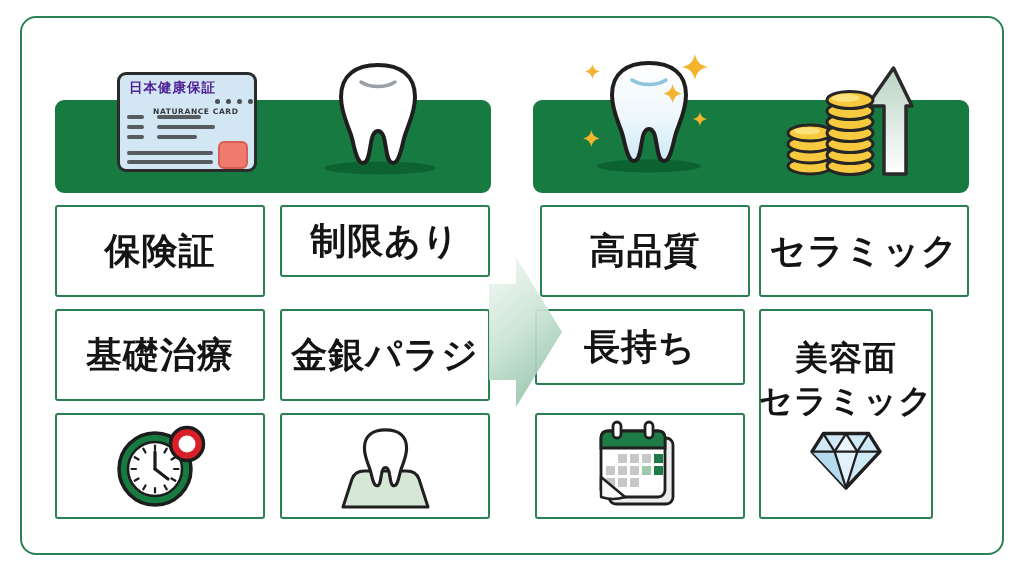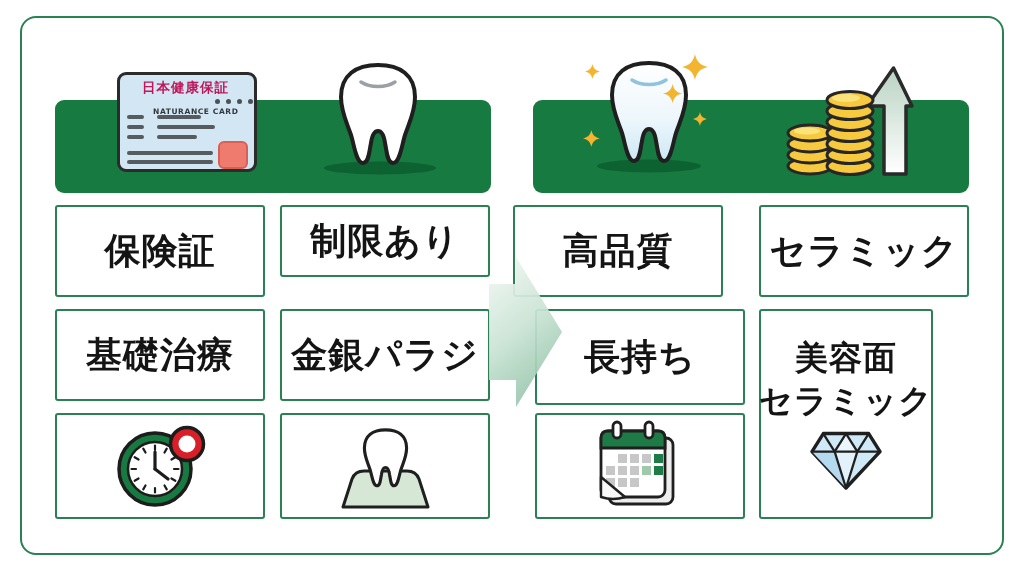--- a/index.html
+++ b/index.html
@@ -12,21 +12,21 @@
         display:flex;flex-direction:column;align-items:center;justify-content:center;box-sizing:border-box;}
   .lbl{font-size:36px;font-weight:700;color:#141414;letter-spacing:1px;line-height:1.2;white-space:nowrap;}
   .lbl-sm{font-size:33px;font-weight:700;color:#141414;letter-spacing:1px;line-height:1.3;white-space:nowrap;}
   .arrow-big{position:absolute;left:489px;top:257px;width:73px;height:150px;z-index:6;opacity:.93;
         background:linear-gradient(140deg,#f0f7f2 5%,#cbe4d5 45%,#84ba9d 100%);
         clip-path:polygon(0 18%,37% 18%,37% 0,100% 50%,37% 100%,37% 82%,0 82%);}
   .icon-abs{position:absolute;z-index:4;}
   
   .card{position:absolute;left:117px;top:72px;width:140px;height:100px;z-index:4;
         background:#d3e6f3;border:3px solid #2b2b2b;border-radius:9px;box-sizing:border-box;}
-  .card-title{position:absolute;left:22px;top:4px;font-size:13.5px;font-weight:700;color:#be185d;letter-spacing:1px;white-space:nowrap;}
+  .card-title{position:absolute;left:9px;top:4px;font-size:13.5px;font-weight:700;color:#4c1d95;letter-spacing:1px;white-space:nowrap;}
   .card-sub{position:absolute;left:9px;top:32px;font-size:7.5px;font-weight:700;color:#33383c;letter-spacing:.6px;white-space:nowrap;margin-left:24px;}
   .dot{position:absolute;width:5px;height:5px;border-radius:50%;background:#4c5156;top:24px;}
   .cline{position:absolute;height:4px;border-radius:2px;background:#565b60;}
   .chip{position:absolute;left:98px;top:66px;width:30px;height:28px;border-radius:6px;
         background:#ee7b6e;border:2.5px solid #d95f55;box-sizing:border-box;}
 </style>
 </head>
 <body>
 
 <div id="stage">
@@ -162,27 +162,27 @@
     <svg width="95" height="95" viewBox="0 0 95 95">
       <path d="M5,88 L14,60 Q17,52 26,52 L69,52 Q78,52 81,60 L90,88 Z" fill="#d6e7d5" stroke="#1f1f1f" stroke-width="3" stroke-linejoin="round"></path>
       <g transform="translate(19,8) scale(0.57)">
         <path d="M50,5 C28,5 13,15 13,37 C13,52 19,63 23,75 C26,84 28,103 35,103 C41,103 41,92 43,83
                  C44,76 46,71 50,71 C54,71 56,76 57,83 C59,92 59,103 65,103 C72,103 74,84 77,75
                  C81,63 87,52 87,37 C87,15 72,5 50,5 Z" fill="#ffffff" stroke="#1f1f1f" stroke-width="5.5" stroke-linejoin="round"></path>
       </g>
     </svg>
   </div>
 
-  <div class="cell" style="left:513px;top:205px;width:210px;height:92px;">
+  <div class="cell" style="left:540px;top:205px;width:210px;height:92px;">
     <span class="lbl">高品質</span>
   </div>
   <div class="cell" style="left:759px;top:205px;width:210px;height:92px;text-align:right;">
     <span class="lbl">セラミック</span>
   </div>
-  <div class="cell" style="left:535px;top:309px;width:210px;height:96px;">
+  <div class="cell" style="left:535px;top:309px;width:210px;height:76px;">
     <span class="lbl">長持ち</span>
   </div>
 
   <div class="cell" style="left:759px;top:309px;width:174px;height:210px;">
     <span class="lbl-sm">美容面</span>
     <span class="lbl-sm">セラミック</span>
     <svg width="76" height="62" viewBox="0 0 100 82" style="margin-top:7px;">
       <path d="M20,6 L80,6 L95,30 L50,78 L5,30 Z" fill="#cfe9f7" stroke="#1f1f1f" stroke-width="4.5" stroke-linejoin="round"></path>
       <path d="M35,30 L50,6 L65,30 Z" fill="#eaf6fc"></path>
       <path d="M35,30 L65,30 L50,78 Z" fill="#e2f1fa"></path>

